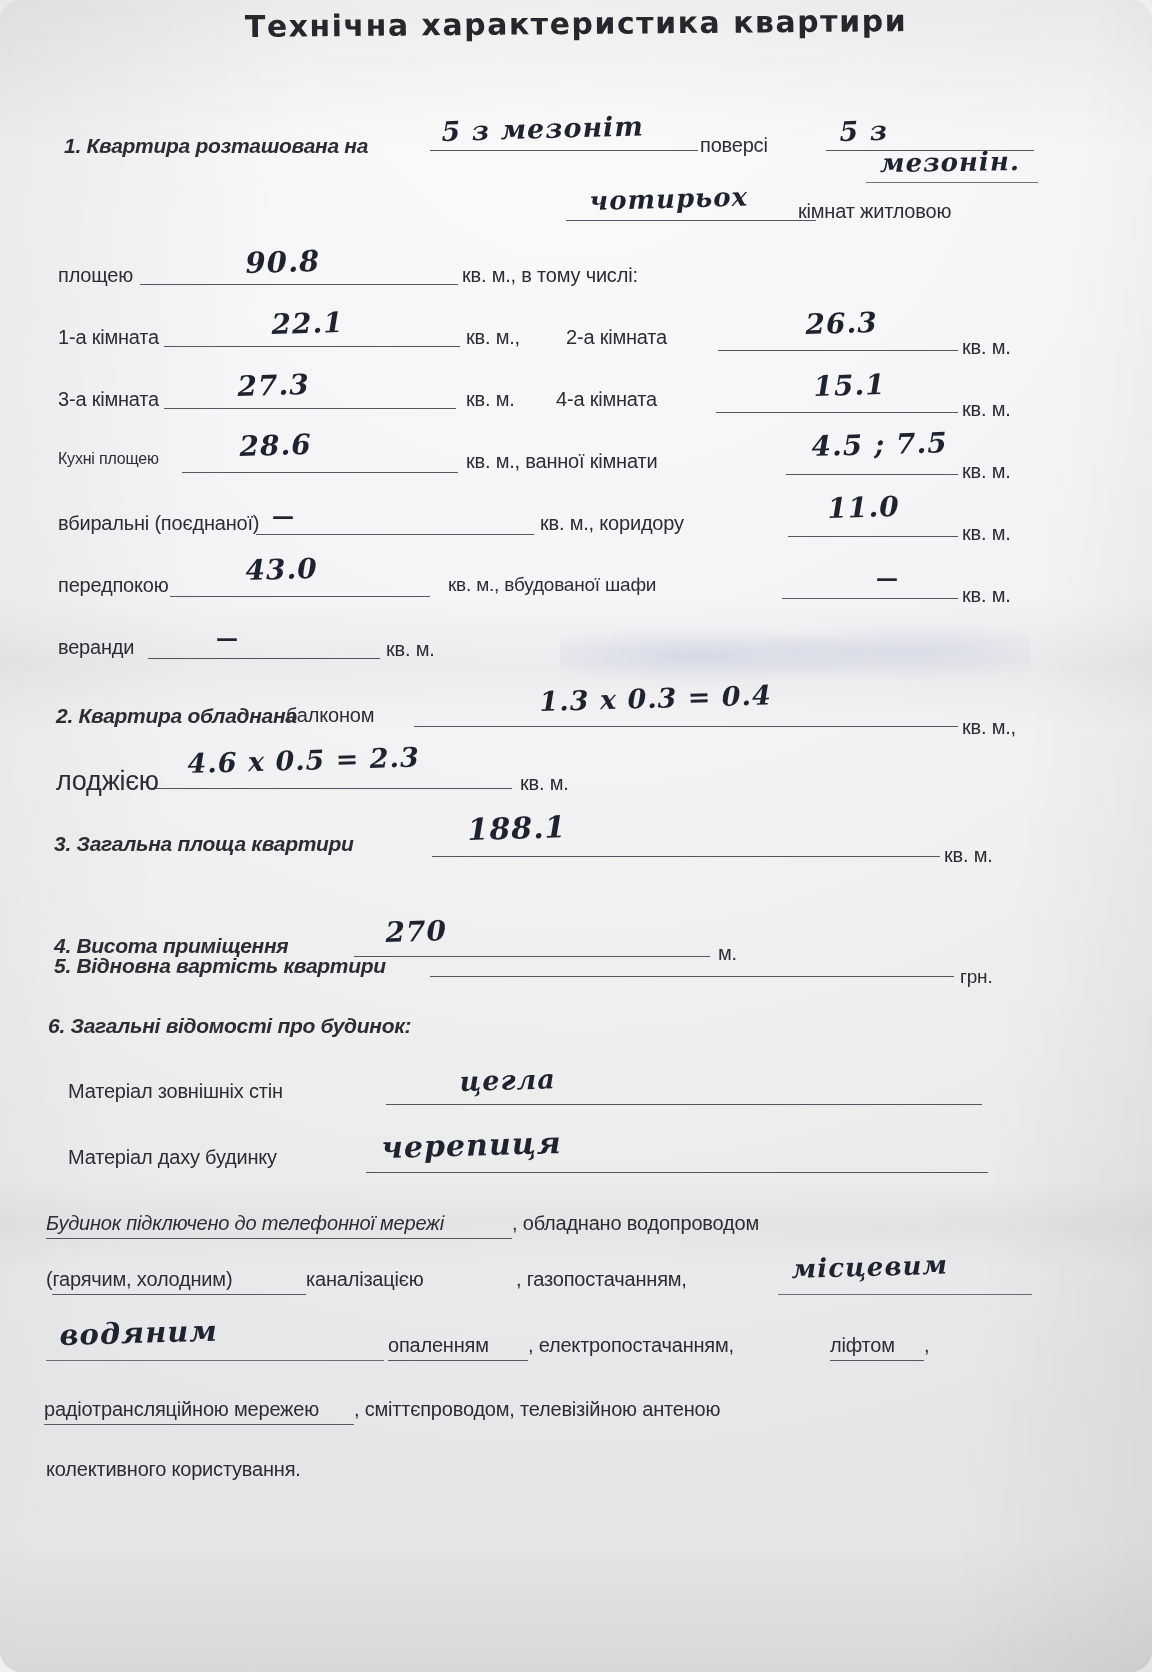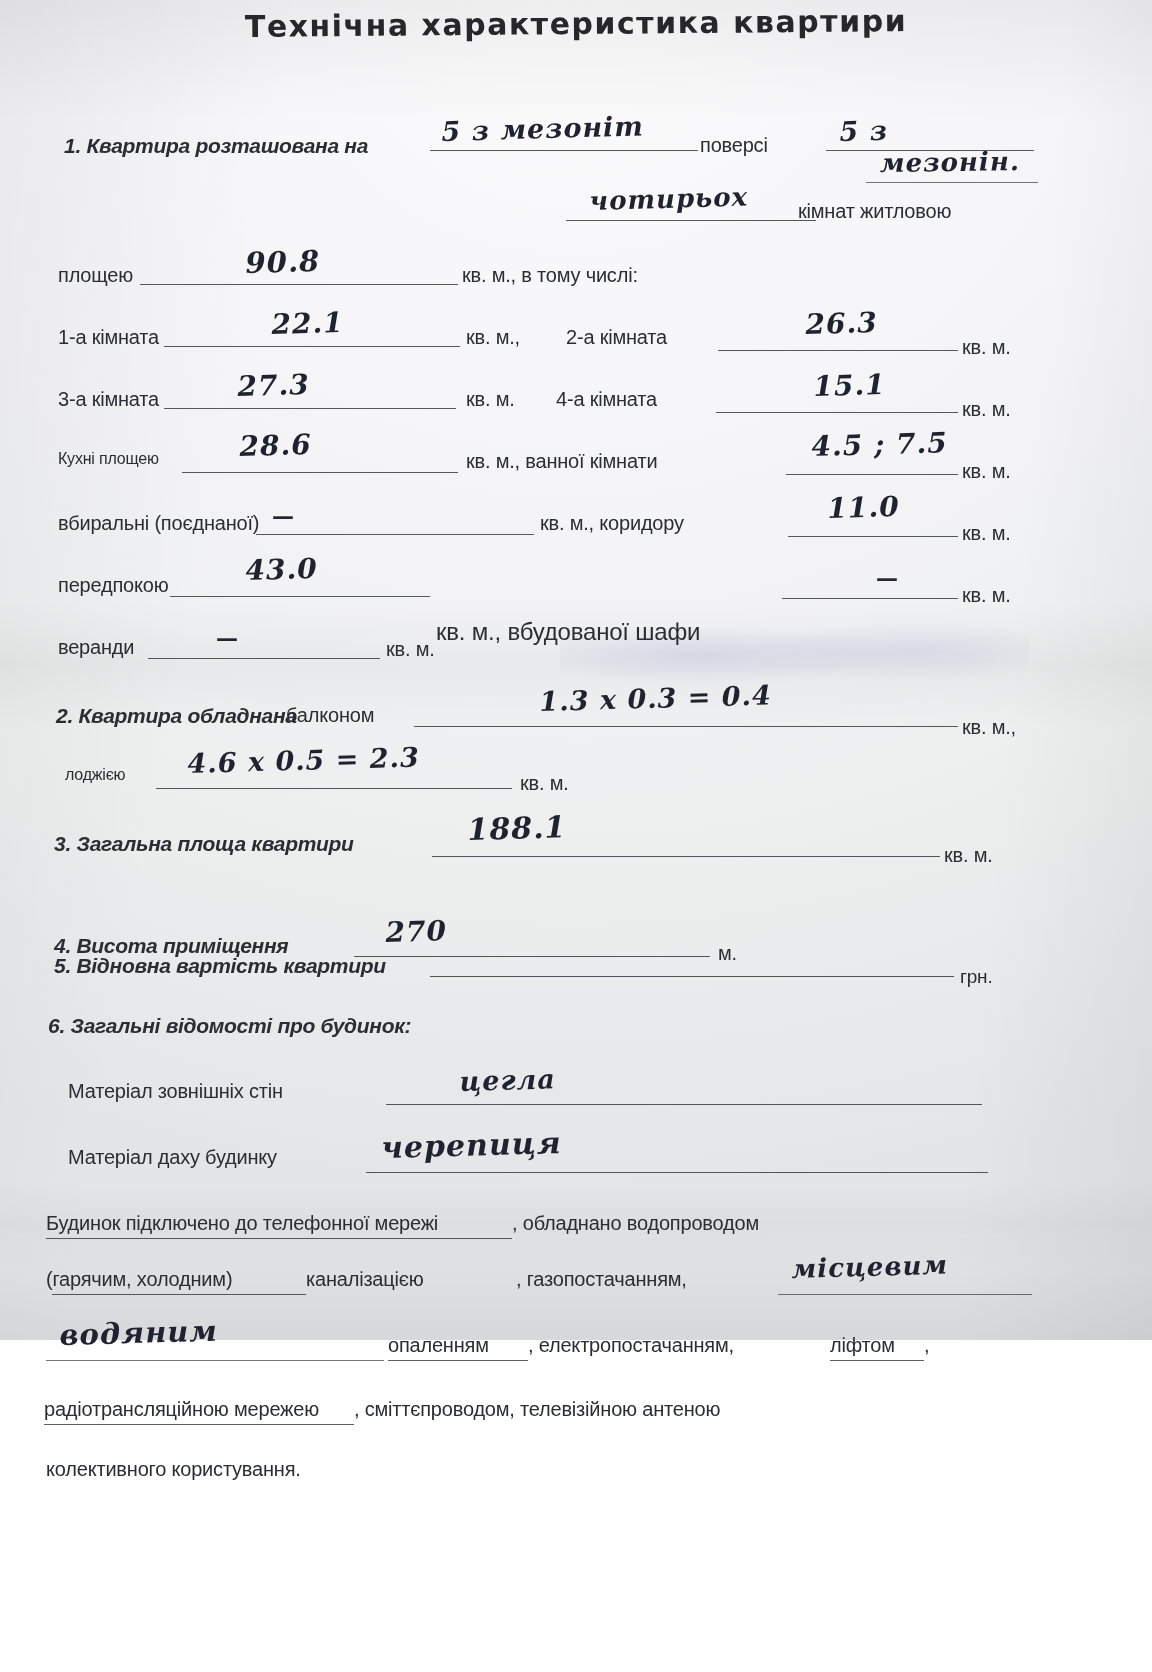--- a/index.html
+++ b/index.html
@@ -11,24 +11,25 @@
     width: 1152px;
     height: 1672px;
     font-family: "Liberation Sans", sans-serif;
     overflow: hidden;
   }
 
   
   #sheet {
     position: relative;
     width: 1152px;
-    height: 1340px;
+    height: 1672px;
     background:
       radial-gradient(120% 90% at 50% 0%, #fbfbfc 0%, #f4f4f6 45%, #eceded 75%, #e4e5e7 100%);
     filter: saturate(0.95);
+    border-radius: 21px;
   }
   
   .crease {
     position: absolute;
     pointer-events: none;
   }
   .crease.c1 {
     left: 0; top: 0; width: 100%; height: 100%;
     background:
       linear-gradient(100deg, rgba(0,0,0,0.045) 0%, rgba(0,0,0,0) 22%),
@@ -201,21 +202,21 @@
     <span class="seg printed" style="left:540px; top:14px; font-size:20px;">кв. м., коридору</span>
     <span class="seg hand" style="left:828px; top:-6px; font-size:28px;">11.0</span>
     <div class="rule" style="left:256px; top:36px; width:278px;"></div>
     <div class="rule" style="left:788px; top:38px; width:170px;"></div>
     <span class="seg printed" style="left:962px; top:24px; font-size:20px;">кв. м.</span>
   </div>
 
   <div class="line" style="top:560px;">
     <span class="seg printed" style="left:58px; top:14px; font-size:20px;">передпокою</span>
     <span class="seg hand" style="left:246px; top:-6px; font-size:28px;">43.0</span>
-    <span class="seg printed" style="left:436px; top:14px; font-size:24px;margin-top:44px;">кв. м., вбудованої шафи</span>
+    <span class="seg printed" style="left:448px; top:14px; font-size:19px;">кв. м., вбудованої шафи</span>
     <span class="seg dash" style="left:876px; top:6px;">—</span>
     <span class="seg printed" style="left:962px; top:24px; font-size:20px;">кв. м.</span>
     <div class="rule" style="left:170px; top:36px; width:260px;"></div>
     <div class="rule" style="left:782px; top:38px; width:176px;"></div>
   </div>
 
   <div class="line" style="top:622px;">
     <span class="seg printed" style="left:58px; top:14px; font-size:20px;">веранди</span>
     <span class="seg dash" style="left:216px; top:4px;">—</span>
     <span class="seg printed" style="left:386px; top:16px; font-size:20px;">кв. м.</span>
@@ -224,21 +225,21 @@
 
   <div class="line" style="top:690px;">
     <span class="seg printed ital" style="left:56px; top:14px; font-size:21px;">2. Квартира обладнана</span>
     <span class="seg printed" style="left:286px; top:14px; font-size:20px;">балконом</span>
     <span class="seg hand" style="left:540px; top:-4px; font-size:27px;">1.3 х 0.3 = 0.4</span>
     <span class="seg printed" style="left:962px; top:26px; font-size:20px;">кв. м.,</span>
     <div class="rule" style="left:414px; top:36px; width:544px;"></div>
   </div>
 
   <div class="line" style="top:752px;">
-    <span class="seg printed" style="left:65px; top:14px; font-size:16px;text-align:right;">лоджією</span>
+    <span class="seg printed" style="left:56px; top:14px; font-size:27px;text-align:right;">лоджією</span>
     <span class="seg hand" style="left:188px; top:-4px; font-size:27px;">4.6 х 0.5 = 2.3</span>
     <span class="seg printed" style="left:520px; top:20px; font-size:20px;">кв. м.</span>
     <div class="rule" style="left:156px; top:36px; width:356px;"></div>
   </div>
 
   <div class="line" style="top:818px;">
     <span class="seg printed ital" style="left:54px; top:14px; font-size:21px;">3. Загальна площа квартири</span>
     <span class="seg hand" style="left:468px; top:-6px; font-size:30px;">188.1</span>
     <span class="seg printed" style="left:944px; top:26px; font-size:20px;">кв. м.</span>
     <div class="rule" style="left:432px; top:38px; width:508px;"></div>
@@ -268,21 +269,21 @@
     <div class="rule" style="left:386px; top:38px; width:596px;"></div>
   </div>
 
   <div class="line" style="top:1132px;">
     <span class="seg printed" style="left:68px; top:14px; font-size:20px;">Матеріал даху будинку</span>
     <span class="seg hand" style="left:382px; top:-2px; font-size:30px;">черепиця</span>
     <div class="rule" style="left:366px; top:40px; width:622px;"></div>
   </div>
 
   <div class="line" style="top:1198px;">
-    <span class="seg printed" style="left:46px; top:14px; font-size:20px;">Будинок підключено до телефонної мережі</span>
+    <span class="seg printed" style="left:46px; top:14px; font-size:20px;font-style:italic;">Будинок підключено до телефонної мережі</span>
     <div class="uline" style="left:46px; top:40px; width:466px;"></div>
     <span class="seg printed" style="left:512px; top:14px; font-size:20px;">, обладнано водопроводом</span>
   </div>
 
   <div class="line" style="top:1254px;">
     <span class="seg printed" style="left:46px; top:14px; font-size:20px;">(гарячим, холодним)</span>
     <div class="uline" style="left:52px; top:40px; width:254px;"></div>
     <span class="seg printed" style="left:306px; top:14px; font-size:20px;">каналізацією</span>
     <span class="seg printed" style="left:516px; top:14px; font-size:20px;">, газопостачанням,</span>
     <span class="seg hand" style="left:792px; top:0px; font-size:26px;">місцевим</span>

